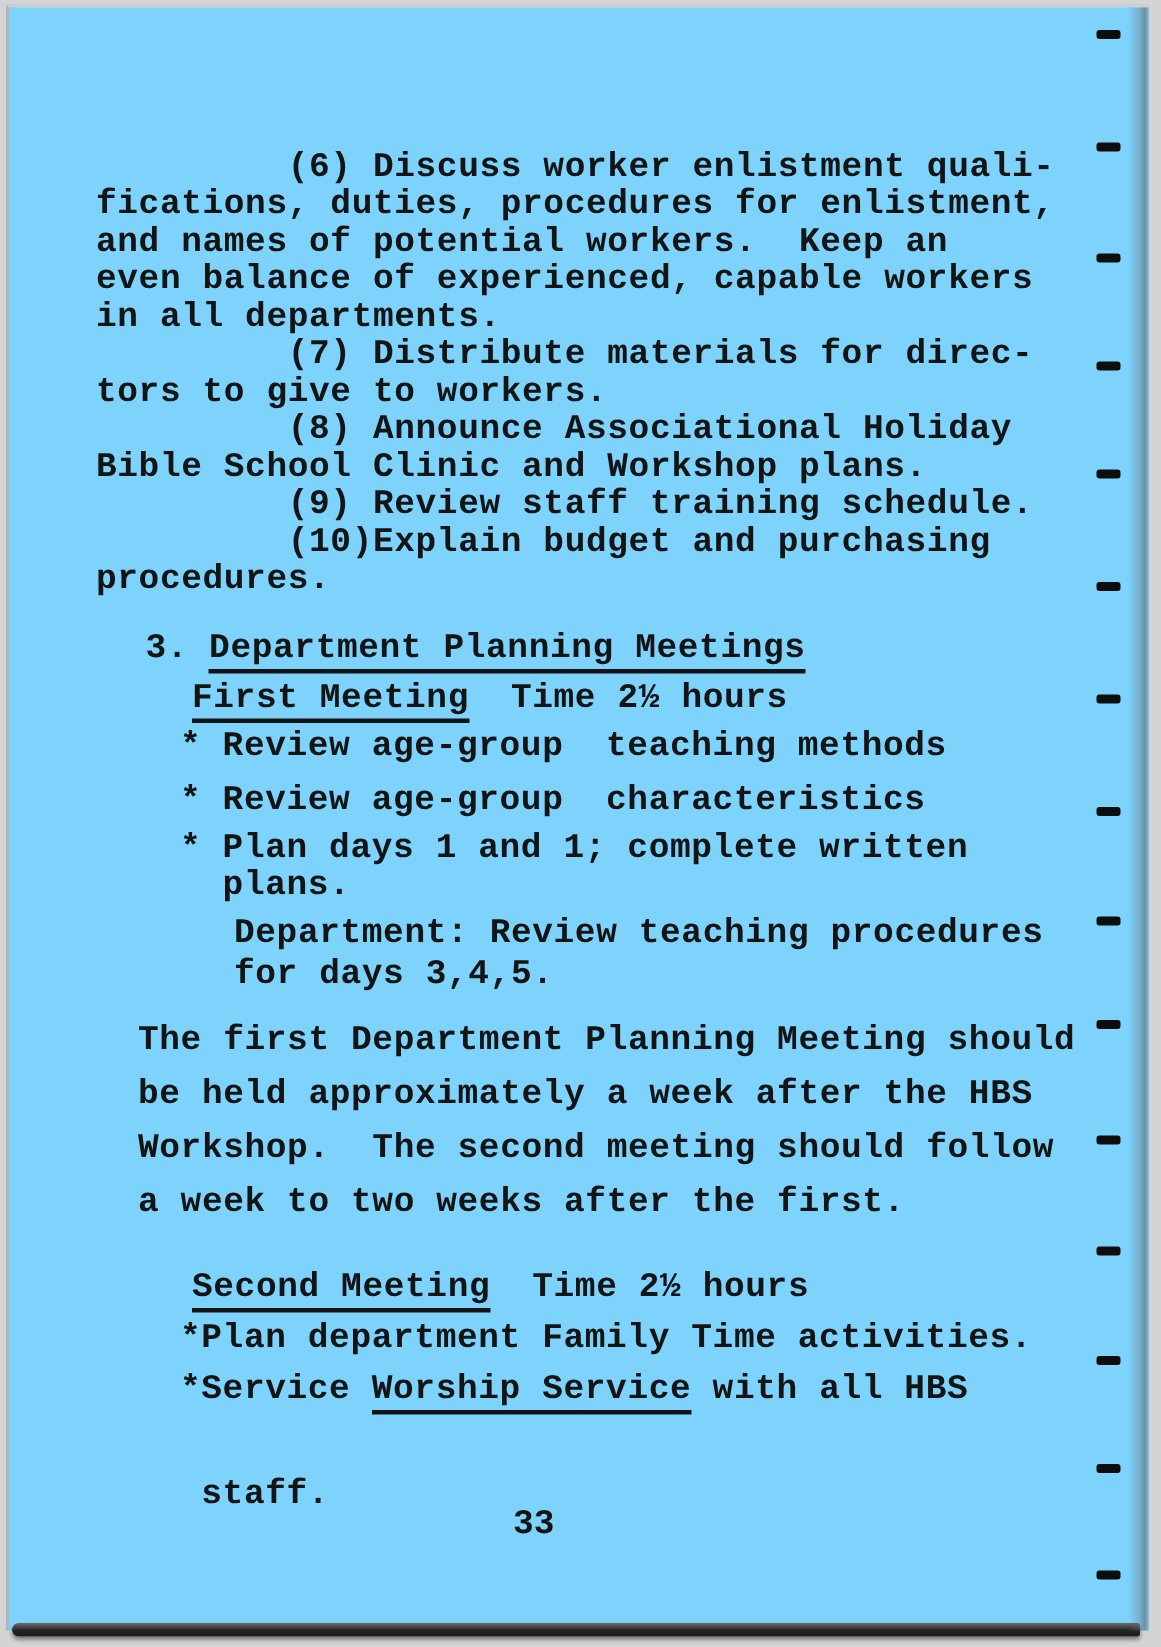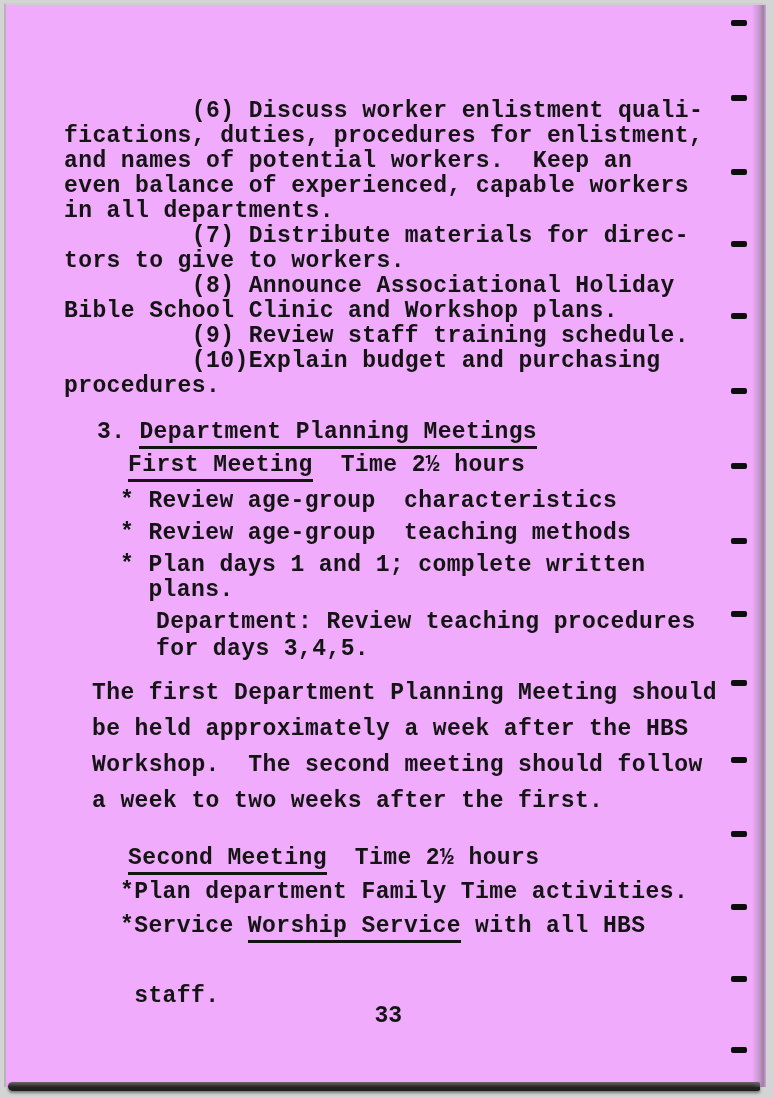--- a/index.html
+++ b/index.html
@@ -15,21 +15,21 @@
     position: relative;
     width: 774px;
     height: 1098px;
   }
   .page {
     position: absolute;
     left: 4px;
     top: 3px;
     width: 762px;
     height: 1084px;
-    background: #f0abfc;
+    background: #7dd3fc;
     border-left: 2px solid #b5b5b5;
     border-top: 2px solid #cecece;
     box-sizing: border-box;
   }
   .right-edge {
     position: absolute;
     right: 0;
     top: 0;
     width: 14px;
     height: 100%;
@@ -70,21 +70,21 @@
   .assignment { margin-top: 6px; margin-left: 92px; line-height: 27px; }
   .body-par { margin-top: 12px; margin-left: 28px; line-height: 36px; }
   .sm-block { margin-top: 26px; }
   .sm-bullet { margin-top: 9px; margin-left: 56px; line-height: 25px; }
   .sm-cont { margin-left: 56px; line-height: 25px; margin-top: 45px; }
   .page-number {
     position: absolute;
     left: 336px;
     top: 998px;
     width: 60px;
-    text-align: right;
+    text-align: left;
     color: #141414;
     font-size: 23px;
     font-weight: bold;
   }
   .mark {
     position: absolute;
     left: 725px;
     width: 16px;
     height: 6px;
     background: #0d0d0d;
@@ -113,22 +113,22 @@
 procedures.</div>
 
       <div class="section-heading">
         <span class="num">3.</span><span class="underline">Department Planning Meetings</span>
       </div>
 
       <div class="meeting-row">
         <span class="underline">First Meeting</span><span class="time">Time 2½ hours</span>
       </div>
 
+      <div class="pre bullet">* Review age-group  teaching methods</div>
       <div class="pre bullet bullet-first">* Review age-group  characteristics</div>
-      <div class="pre bullet">* Review age-group  teaching methods</div>
       <div class="pre bullet">* Plan days 1 and 1; complete written
   plans.</div>
 
       <div class="pre assignment">Department: Review teaching procedures
 for days 3,4,5.</div>
 
       <div class="pre body-par">The first Department Planning Meeting should
 be held approximately a week after the HBS
 Workshop.  The second meeting should follow
 a week to two weeks after the first.</div>

